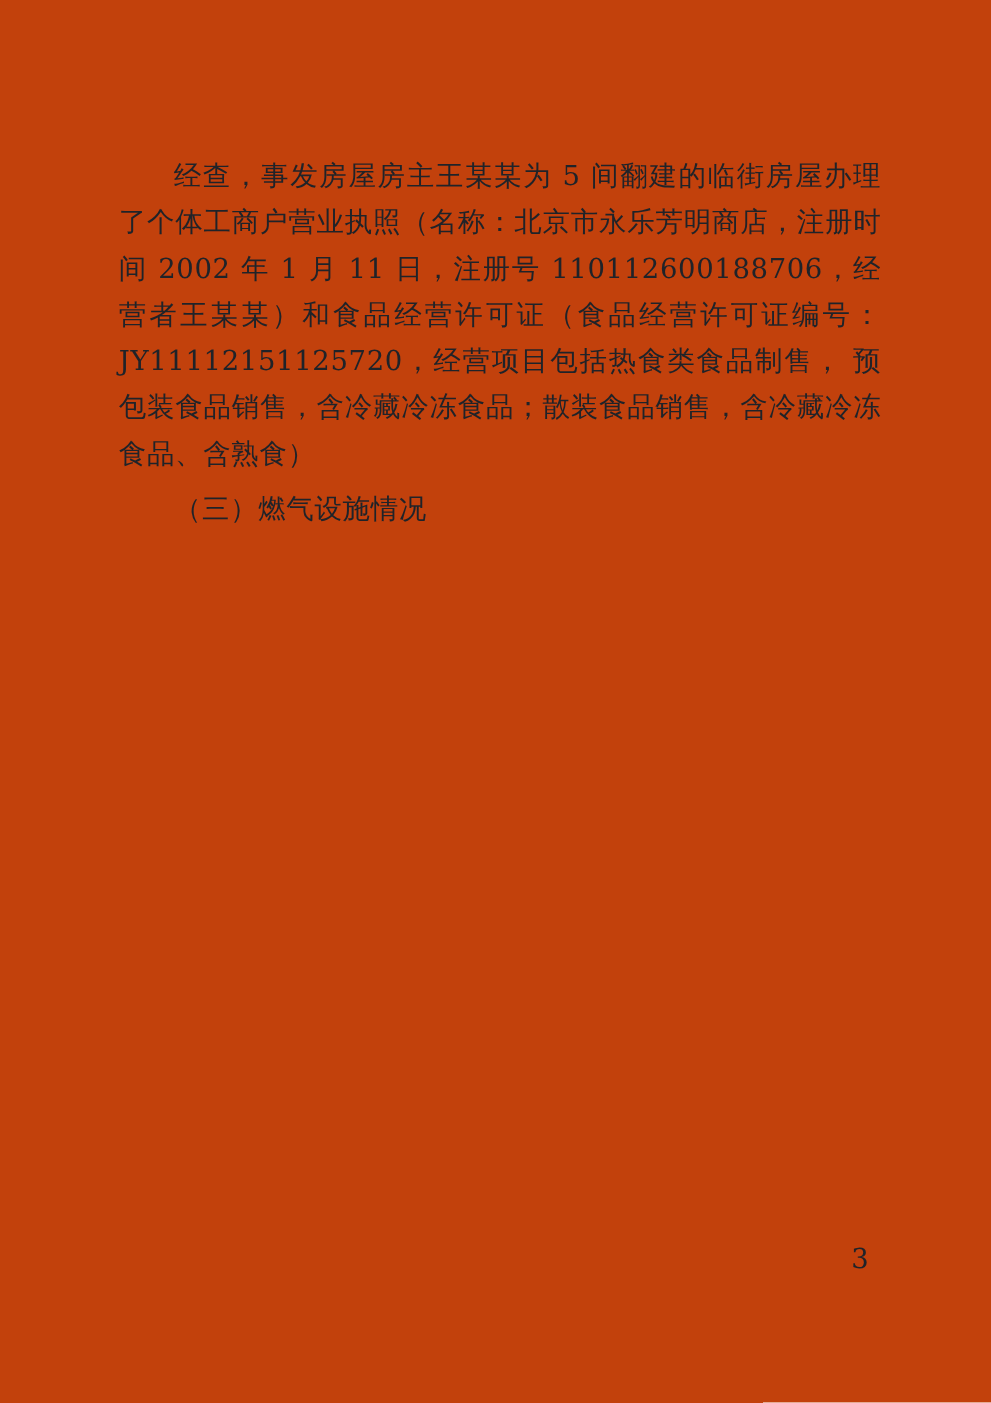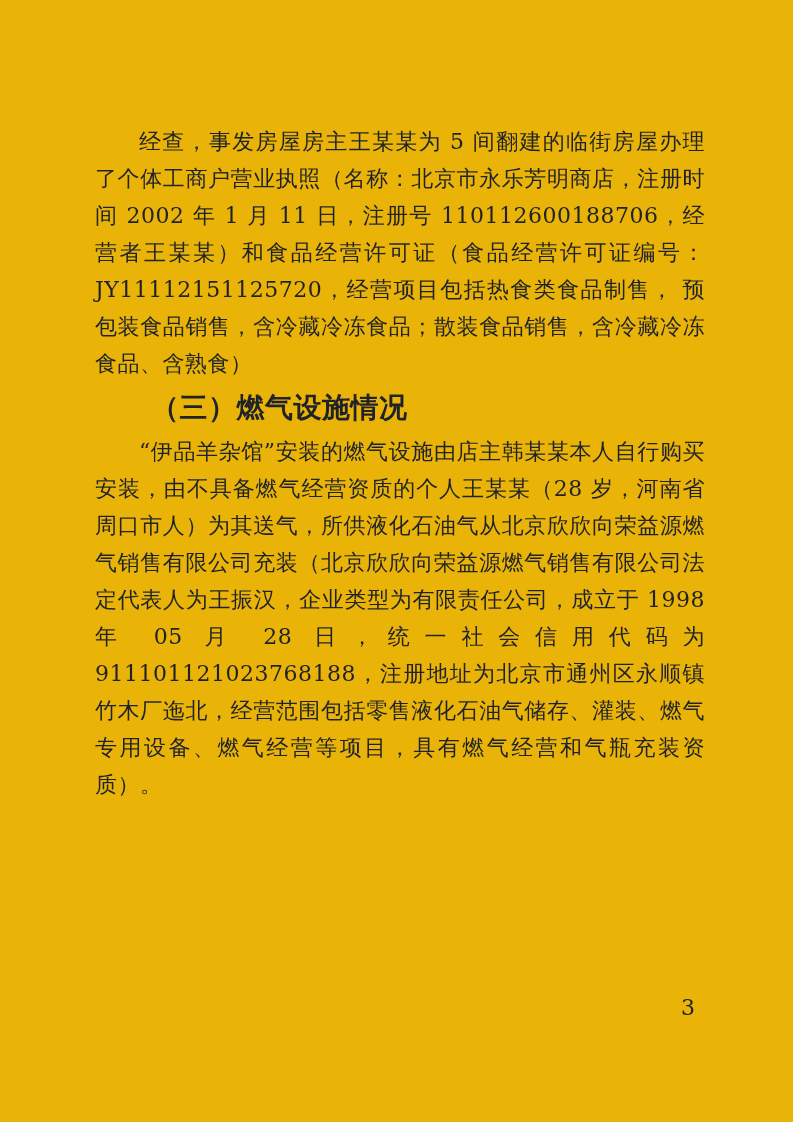--- a/index.html
+++ b/index.html
@@ -4,21 +4,21 @@
 <style>
   html, body {
     margin: 0;
     padding: 0;
     background: #ffffff;
   }
   .page {
     position: relative;
     width: 793px;
     height: 1122px;
-    background: #eab308;
+    background: #c2410c;
     overflow: hidden;
     font-family: "DejaVu Serif", "Liberation Serif", serif;
     color: #1f2329;
   }
   .content {
     position: absolute;
     left: 95px;
     top: 123px;
     width: 610px;
     font-size: 22px;
@@ -27,35 +27,34 @@
     text-justify: inter-ideograph;
     letter-spacing: 0.5px;
   }
   .para {
     margin: 0 0 7px 0;
     text-indent: 2em;
   }
   .heading {
     margin: 0 0 7px 0;
     text-indent: 2em;
-    font-size: 28px;
-    font-weight: bold;
+    font-size: 22px;
+    font-weight: normal;
     line-height: 37px;
   }
   .page-number {
     position: absolute;
     right: 98px;
     top: 995px;
     font-size: 22px;
     color: #1f2329;
   }
 </style>
 </head>
 <body>
 
 <div class="page">
   <div class="content">
     <p class="para">经查，事发房屋房主王某某为 5 间翻建的临街房屋办理了个体工商户营业执照（名称：北京市永乐芳明商店，注册时间 2002 年 1 月 11 日，注册号 110112600188706，经营者王某某）和食品经营许可证（食品经营许可证编号：JY11112151125720，经营项目包括热食类食品制售， 预包装食品销售，含冷藏冷冻食品；散装食品销售，含冷藏冷冻食品、含熟食）</p>
     <h3 class="heading">（三）燃气设施情况</h3>
-    <p class="para">“伊品羊杂馆”安装的燃气设施由店主韩某某本人自行购买安装，由不具备燃气经营资质的个人王某某（28 岁，河南省周口市人）为其送气，所供液化石油气从北京欣欣向荣益源燃气销售有限公司充装（北京欣欣向荣益源燃气销售有限公司法定代表人为王振汉，企业类型为有限责任公司，成立于 1998 年 05 月 28 日，统一社会信用代码为 911101121023768188，注册地址为北京市通州区永顺镇竹木厂迤北，经营范围包括零售液化石油气储存、灌装、燃气专用设备、燃气经营等项目，具有燃气经营和气瓶充装资质）。</p>
   </div>
   <div class="page-number">3</div>
 </div>
 
 </body></html>

